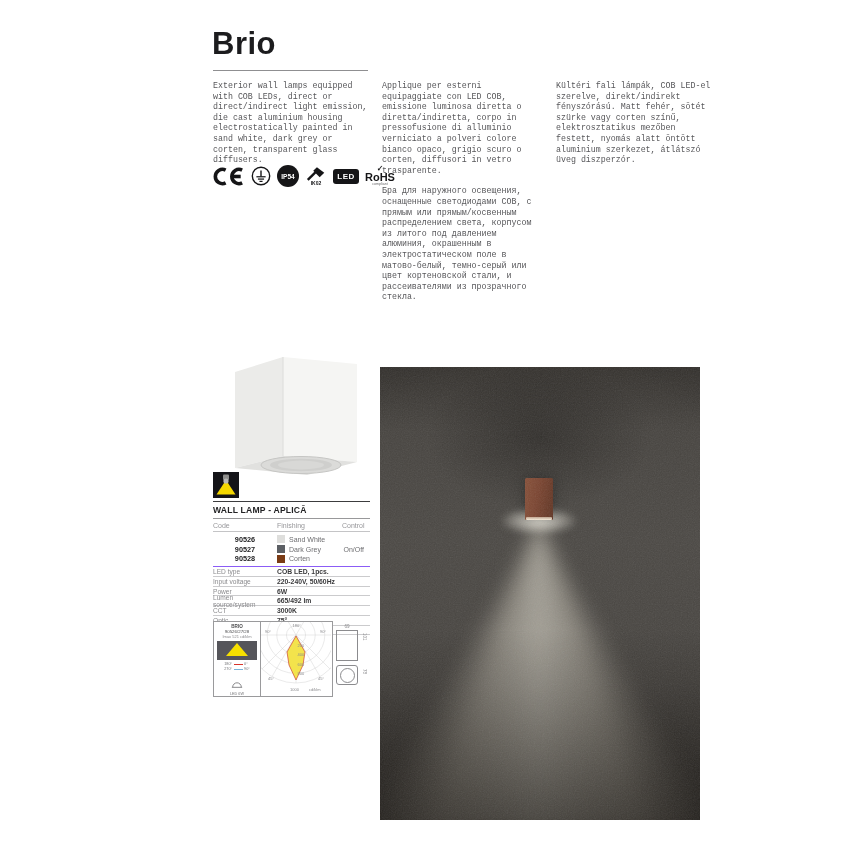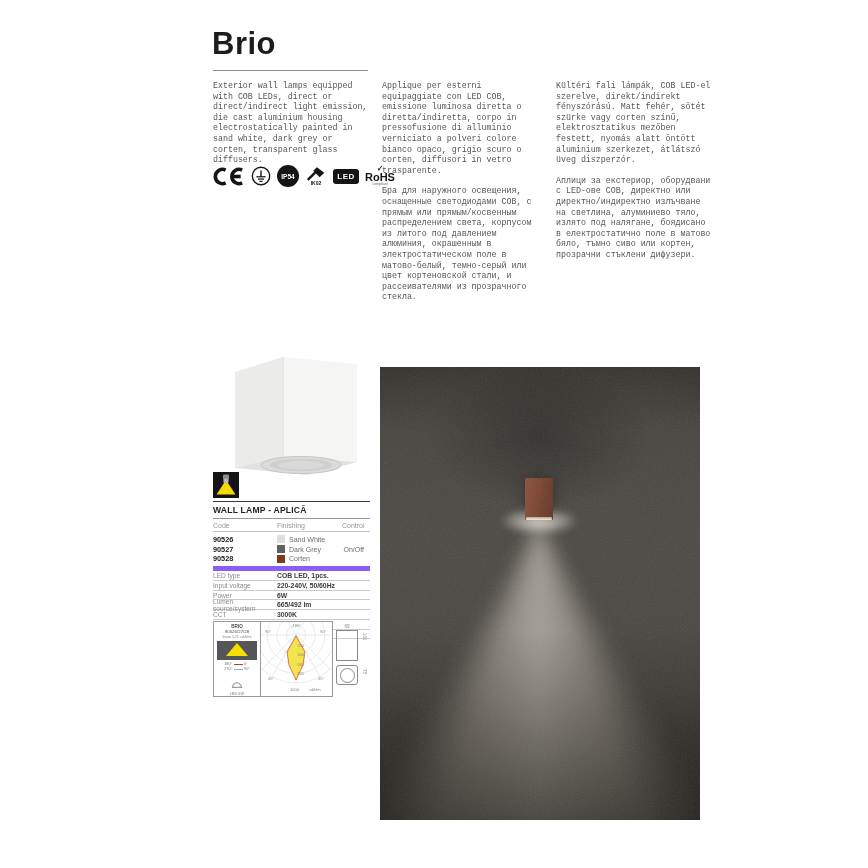--- a/index.html
+++ b/index.html
@@ -31,21 +31,21 @@
   
   .product-img{position:absolute;left:205px;top:348px;width:170px;height:128px;}
 
   
   .cat-icon{position:absolute;left:213px;top:472px;width:26px;height:26px;}
   .left-block{position:absolute;left:213px;top:501px;width:157px;}
   .cat-header{border-top:1px solid #3c3c3e;border-bottom:1px solid #98989a;
               font-size:8.6px;font-weight:800;color:#232325;padding:3px 0 3px 0;letter-spacing:.2px;}
   .fin-head{display:flex;font-size:7px;color:#97979a;padding:2.5px 0;border-bottom:1px solid #c4c4c6;}
   .fh-code{width:64px;} .fh-fin{flex:1;} .fh-ctrl{width:28px;text-align:left;}
-  .fin-body{position:relative;border-bottom:5px solid #8b5cf6;padding:2.5px 0;}
+  .fin-body{position:relative;border-bottom:1px solid #8b5cf6;padding:2.5px 0;text-align:center;}
   .fin-row{display:flex;align-items:center;height:9.8px;}
   .fin-code{width:64px;font-size:7.3px;font-weight:800;color:#232325;}
   .fin-sw{width:8px;height:8px;margin-right:4px;}
   .fin-name{font-size:7px;color:#6e6e71;}
   .fin-ctrl{position:absolute;right:6px;top:50%;transform:translateY(-50%);font-size:7px;color:#6e6e71;}
   .spec-row{display:flex;align-items:center;height:8.7px;border-bottom:1px solid #cbcbcd;}
   .spec-label{width:64px;font-size:6.6px;color:#8b8b8e;}
   .spec-value{font-size:6.8px;font-weight:700;color:#3a3a3c;}
 
   
@@ -113,21 +113,20 @@
 
   <div class="col col-1">
     <p>Exterior wall lamps equipped with COB LEDs, direct or direct/indirect light emission, die cast aluminium housing electrostatically painted in sand white, dark grey or corten, transparent glass diffusers.</p>
   </div>
   <div class="col col-2">
     <p>Applique per esterni equipaggiate con LED COB, emissione luminosa diretta o diretta/indiretta, corpo in pressofusione di alluminio verniciato a polveri colore bianco opaco, grigio scuro o corten, diffusori in vetro trasparente.</p>
     <p>Бра для наружного освещения, оснащенные светодиодами COB, с прямым или прямым/косвенным распределением света, корпусом из литого под давлением алюминия, окрашенным в электростатическом поле в матово-белый, темно-серый или цвет кортеновской стали, и рассеивателями из прозрачного стекла.</p>
   </div>
   <div class="col col-3">
     <p>Kültéri fali lámpák, COB LED-el szerelve, direkt/indirekt fényszórású. Matt fehér, sötét szürke vagy corten színű, elektrosztatikus mezőben festett, nyomás alatt öntött aluminium szerkezet, átlátszó üveg diszperzór.</p>
-    <p>Аплици за екстериор, оборудвани с LED-ове COB, директно или директно/индиректно излъчване на светлина, алуминиево тяло, излято под налягане, боядисано в електростатично поле в матово бяло, тъмно сиво или кортен, прозрачни стъклени дифузери.</p>
   </div>
 
   <div class="certs">
     <span class="cert">
       <svg viewBox="0 0 46 26" width="33" height="19">
         <path d="M19,4 A10,10 0 1 0 19,22" stroke="#151517" stroke-width="5" fill="none"></path>
         <path d="M42,4 A10,10 0 1 0 42,22" stroke="#151517" stroke-width="5" fill="none"></path>
         <path d="M29,13 L40,13" stroke="#151517" stroke-width="5" fill="none"></path>
       </svg>
     </span>

